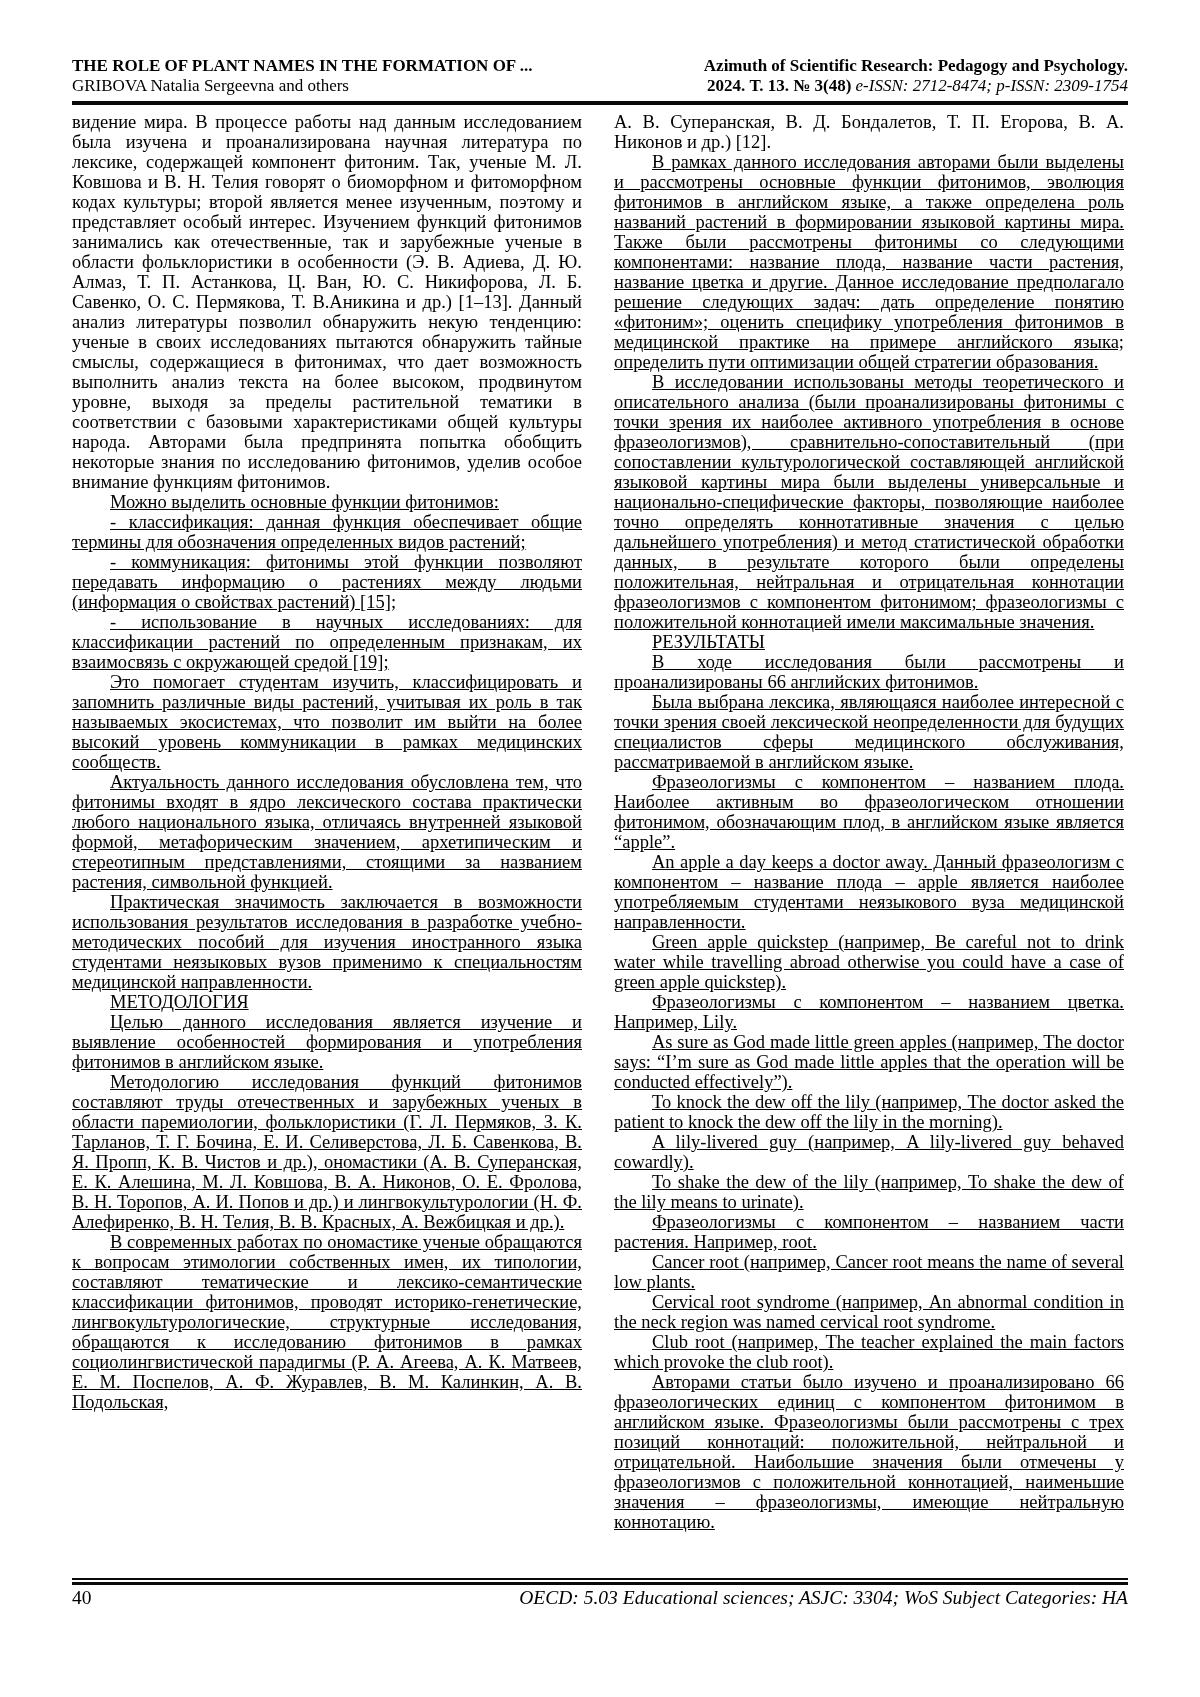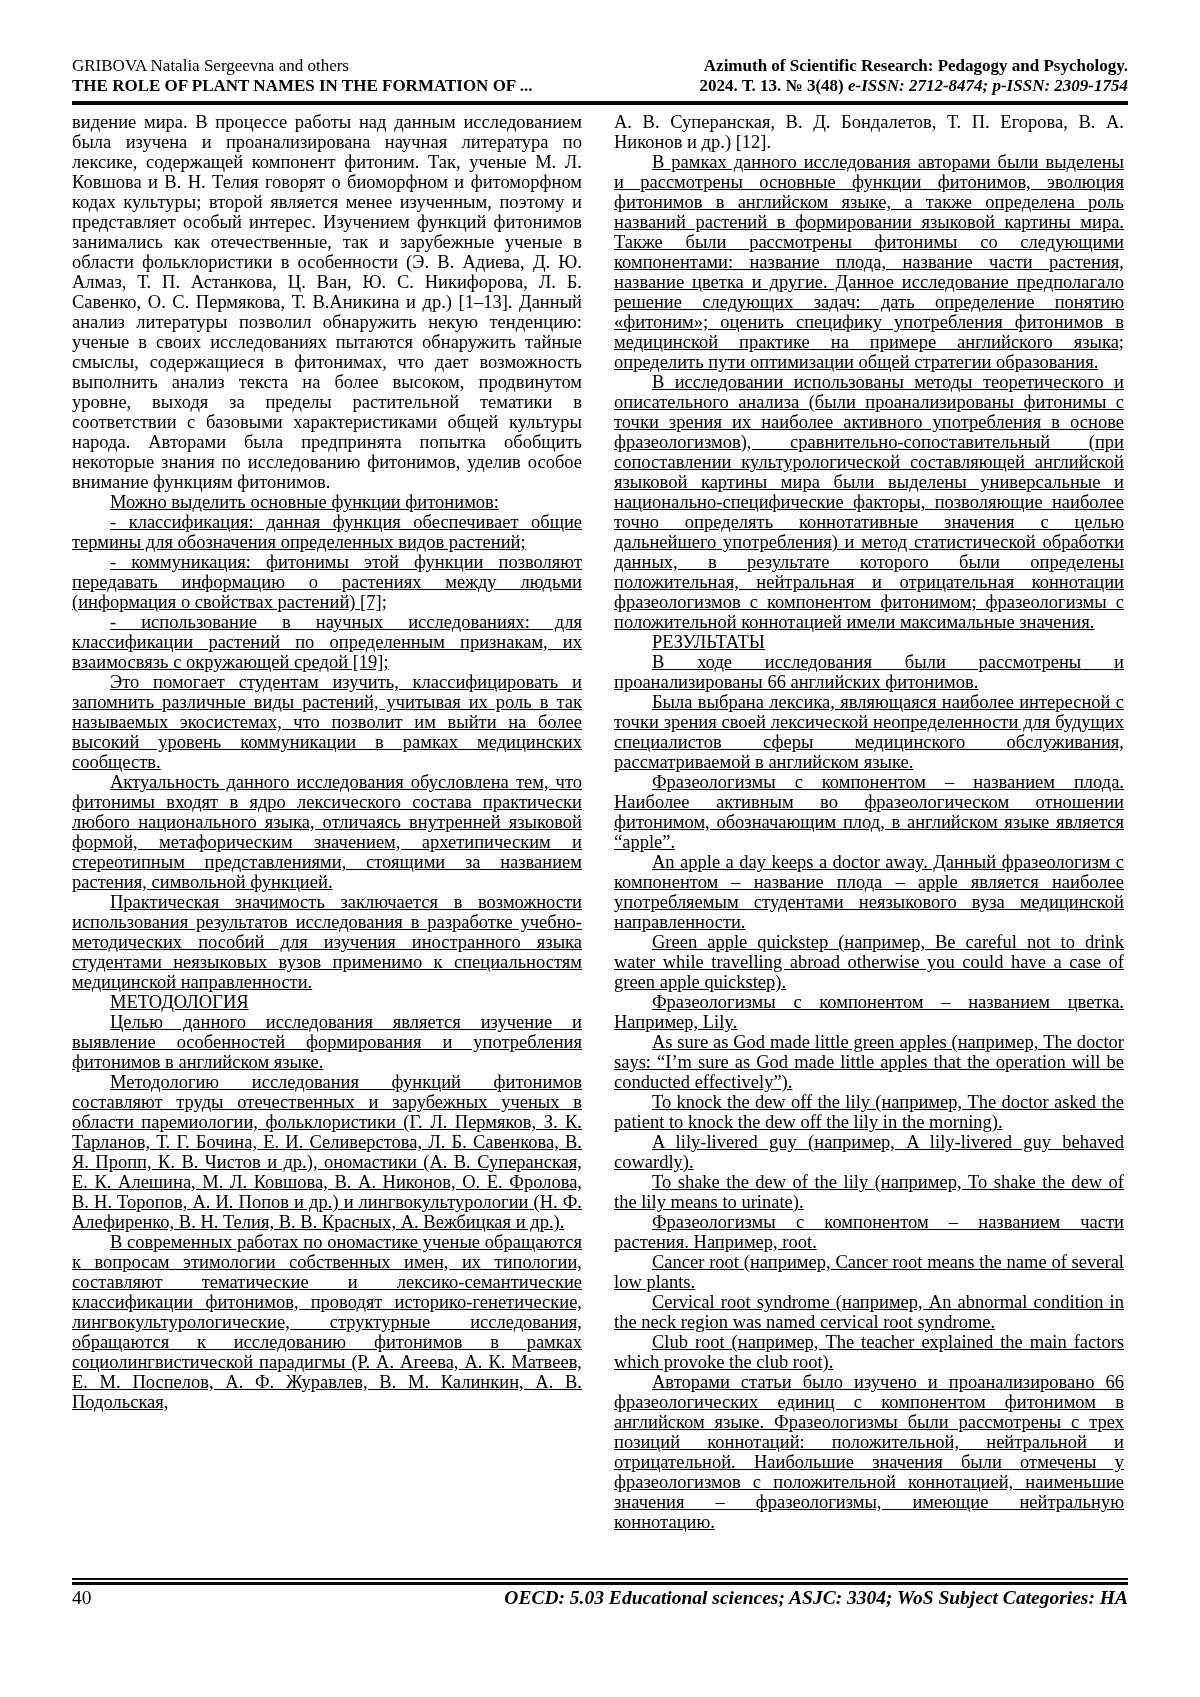--- a/index.html
+++ b/index.html
@@ -13,21 +13,21 @@
     font-family:"Liberation Serif", serif;
     overflow:hidden;
   }
   .header{
     display:flex;justify-content:space-between;align-items:flex-end;
     font-size:17px;line-height:20px;
   }
   .header .line{white-space:nowrap;}
   .header-right{text-align:right;}
   .b{font-weight:bold;}
-  .i{font-style:italic;font-weight:bold;}
+  .i{font-style:italic;}
   .rule-top{height:4px;background:#0a0a0a;margin-top:5px;}
   .columns{
     display:flex;gap:32px;
     margin-top:7px;
     height:1466px;overflow:hidden;
     font-size:18.5px;line-height:20px;
     text-align:justify;
   }
   .col{width:510px;overflow:hidden;}
   p.para{margin:0;padding:0;}
@@ -39,37 +39,37 @@
     font-size:19.5px;line-height:26px;
   }
 </style>
 </head>
 <body>
 
 <div class="page">
 
   <div class="header">
     <div class="header-left">
+      <div class="line b">THE ROLE OF PLANT NAMES IN THE FORMATION OF ...</div>
       <div class="line">GRIBOVA Natalia Sergeevna and others</div>
-      <div class="line b">THE ROLE OF PLANT NAMES IN THE FORMATION OF ...</div>
     </div>
     <div class="header-right">
       <div class="line b">Azimuth of Scientific Research: Pedagogy and Psychology.</div>
       <div class="line"><span class="b">2024. Т. 13. № 3(48) </span><span class="i">e-ISSN: 2712-8474; p-ISSN: 2309-1754</span></div>
     </div>
   </div>
 
   <div class="rule-top"></div>
 
   <div class="columns">
     <div class="col">
         <p class="para">видение мира. В процессе работы над данным исследованием была изучена и проанализирована научная литература по лексике, содержащей компонент фитоним. Так, ученые М. Л. Ковшова и В. Н. Телия говорят о биоморфном и фитоморфном кодах культуры; второй является менее изученным, поэтому и представляет особый интерес. Изучением функций фитонимов занимались как отечественные, так и зарубежные ученые в области фольклористики в особенности (Э. В. Адиева, Д. Ю. Алмаз, Т. П. Астанкова, Ц. Ван, Ю. С. Никифорова, Л. Б. Савенко, О. С. Пермякова, Т. В.Аникина и др.) [1–13]. Данный анализ литературы позволил обнаружить некую тенденцию: ученые в своих исследованиях пытаются обнаружить тайные смыслы, содержащиеся в фитонимах, что дает возможность выполнить анализ текста на более высоком, продвинутом уровне, выходя за пределы растительной тематики в соответствии с базовыми характеристиками общей культуры народа. Авторами была предпринята попытка обобщить некоторые знания по исследованию фитонимов, уделив особое внимание функциям фитонимов.</p>
         <p class="para indent">Можно выделить основные функции фитонимов:</p>
         <p class="para indent">- классификация: данная функция обеспечивает общие термины для обозначения определенных видов растений;</p>
-        <p class="para indent">- коммуникация: фитонимы этой функции позволяют передавать информацию о растениях между людьми (информация о свойствах растений) [7];</p>
+        <p class="para indent">- коммуникация: фитонимы этой функции позволяют передавать информацию о растениях между людьми (информация о свойствах растений) [15];</p>
         <p class="para indent">- использование в научных исследованиях: для классификации растений по определенным признакам, их взаимосвязь с окружающей средой [19];</p>
         <p class="para indent">Это помогает студентам изучить, классифицировать и запомнить различные виды растений, учитывая их роль в так называемых экосистемах, что позволит им выйти на более высокий уровень коммуникации в рамках медицинских сообществ.</p>
         <p class="para indent">Актуальность данного исследования обусловлена тем, что фитонимы входят в ядро лексического состава практически любого национального языка, отличаясь внутренней языковой формой, метафорическим значением, архетипическим и стереотипным представлениями, стоящими за названием растения, символьной функцией.</p>
         <p class="para indent">Практическая значимость заключается в возможности использования результатов исследования в разработке учебно-методических пособий для изучения иностранного языка студентами неязыковых вузов применимо к специальностям медицинской направленности.</p>
         <p class="para indent">МЕТОДОЛОГИЯ</p>
         <p class="para indent">Целью данного исследования является изучение и выявление особенностей формирования и употребления фитонимов в английском языке.</p>
         <p class="para indent">Методологию исследования функций фитонимов составляют труды отечественных и зарубежных ученых в области паремиологии, фольклористики (Г. Л. Пермяков, З. К. Тарланов, Т. Г. Бочина, Е. И. Селиверстова, Л. Б. Савенкова, В. Я. Пропп, К. В. Чистов и др.), ономастики (А. В. Суперанская, Е. К. Алешина, М. Л. Ковшова, В. А. Никонов, О. Е. Фролова, В. Н. Торопов, А. И. Попов и др.) и лингвокультурологии (Н. Ф. Алефиренко, В. Н. Телия, В. В. Красных, А. Вежбицкая и др.).</p>
         <p class="para indent">В современных работах по ономастике ученые обращаются к вопросам этимологии собственных имен, их типологии, составляют тематические и лексико-семантические классификации фитонимов, проводят историко-генетические, лингвокультурологические, структурные исследования, обращаются к исследованию фитонимов в рамках социолингвистической парадигмы (Р. А. Агеева, А. К. Матвеев, Е. М. Поспелов, А. Ф. Журавлев, В. М. Калинкин, А. В. Подольская,</p>
       </div>
     <div class="col">

